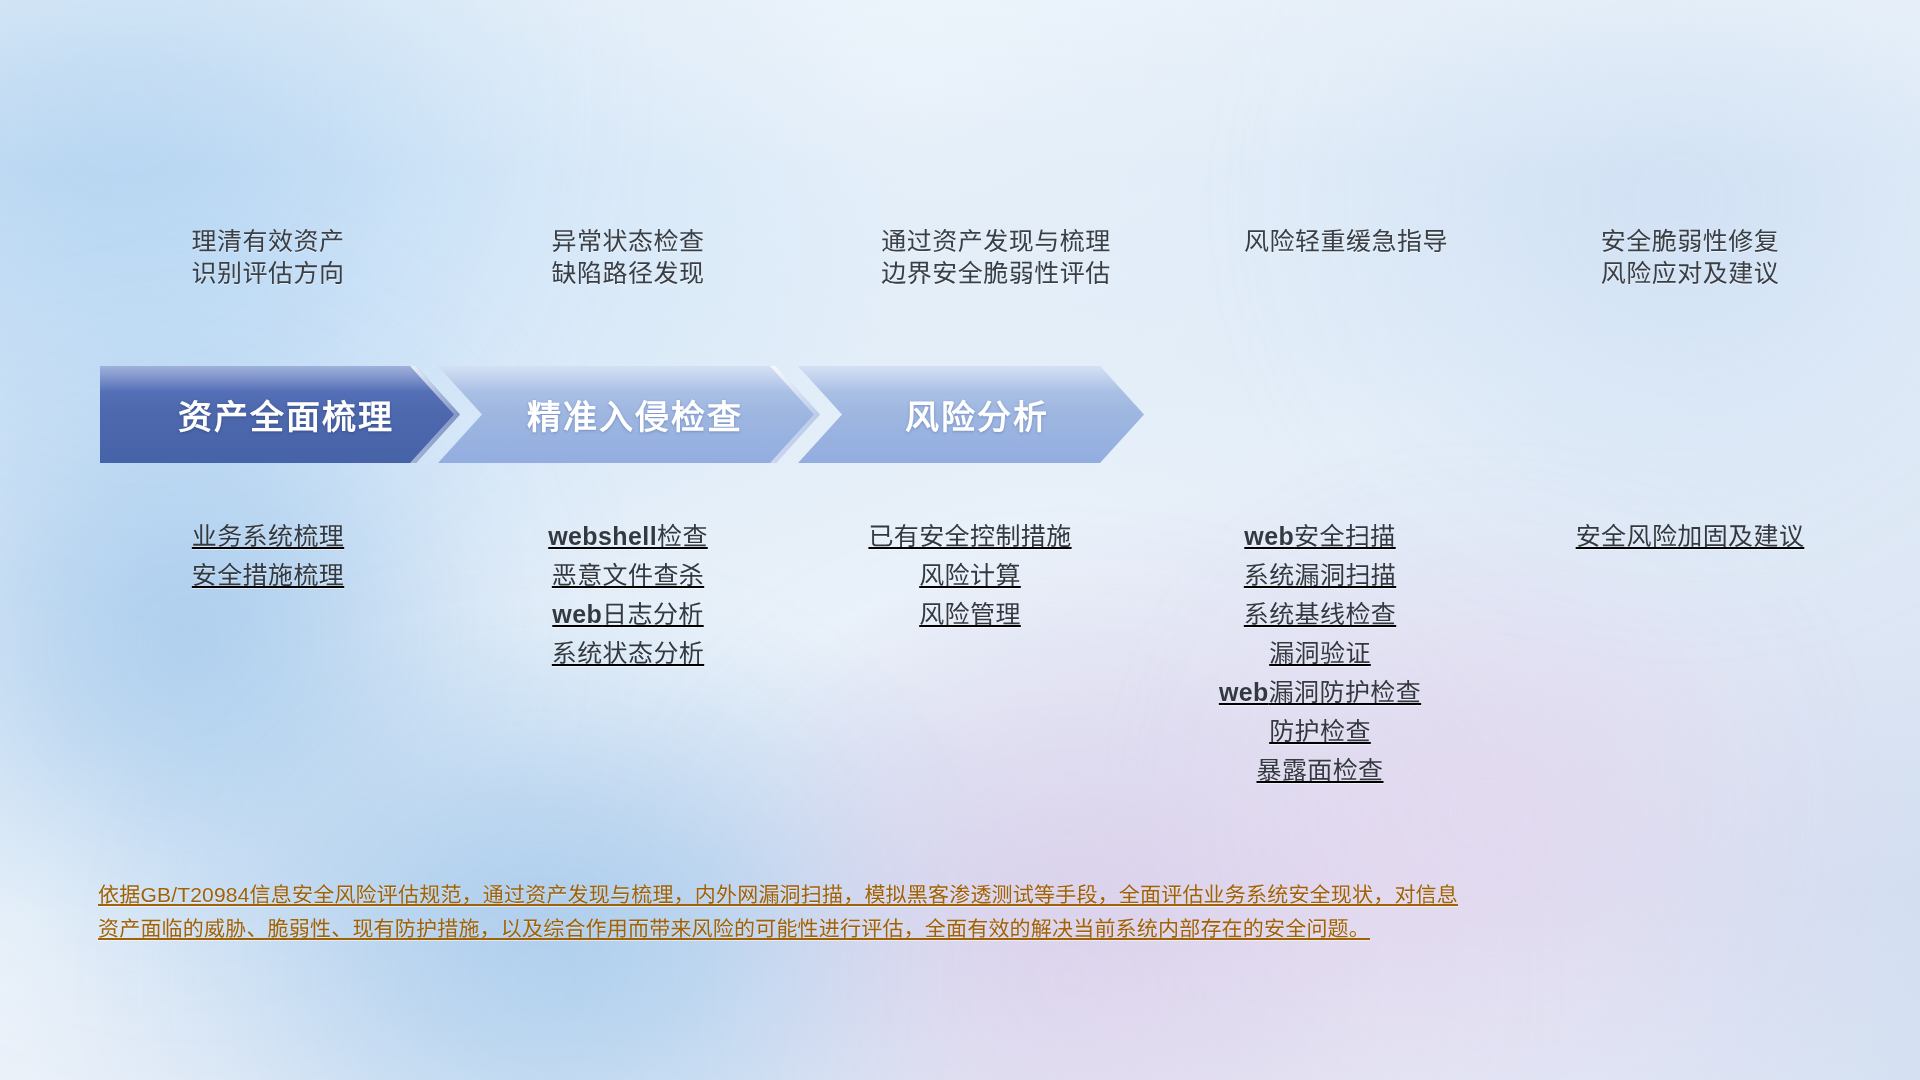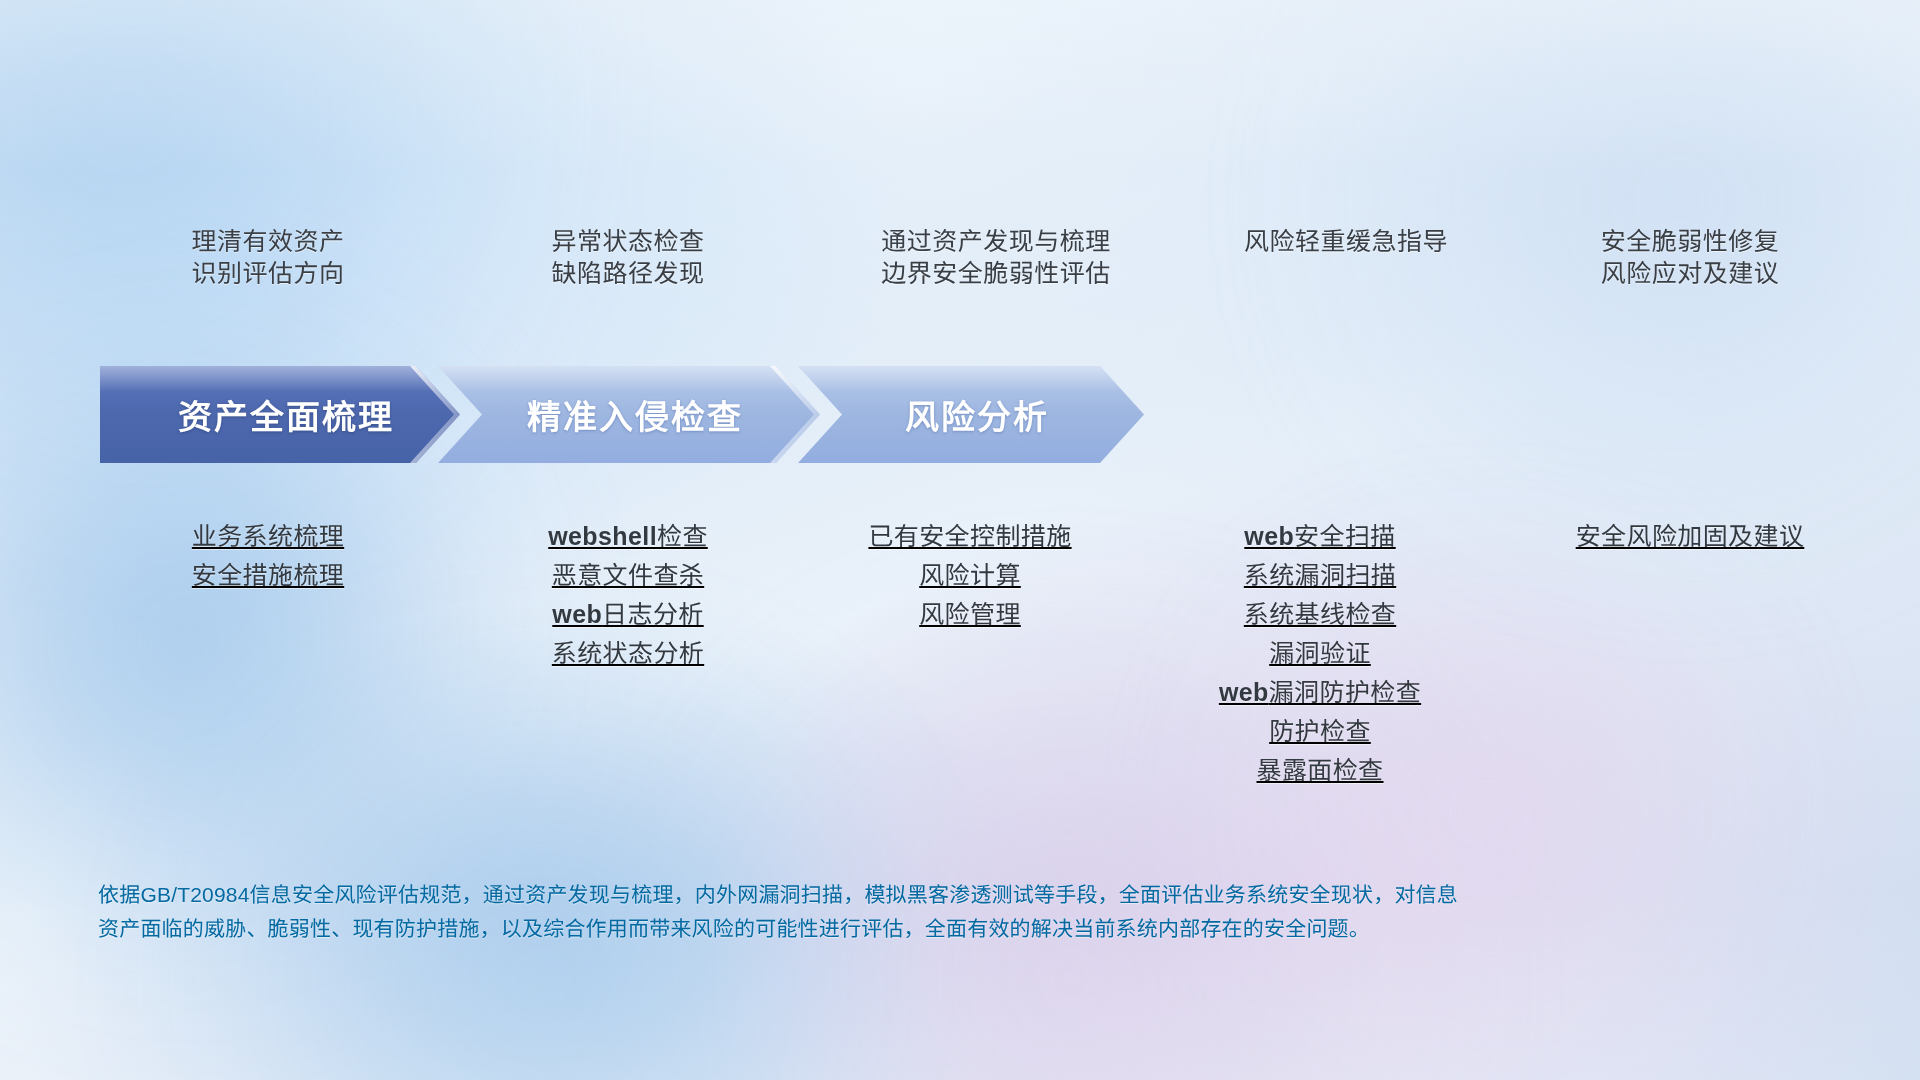--- a/index.html
+++ b/index.html
@@ -107,22 +107,23 @@
   .bot-cell{ display:flex; flex-direction:column; align-items:center; gap:11px; }
   .item{
     font-size:25px; color:#333940; letter-spacing:.4px; white-space:nowrap;
     line-height:1.12; text-shadow:0 1px 1px rgba(255,255,255,.55);
   }
   .item b{ font-weight:700; }
 
   
   .footer{
     position:absolute; left:98px; top:878px; width:1520px;
-    font-size:21px; line-height:1.62; color:#0369a1; letter-spacing:.2px;
+    font-size:21px; line-height:1.62; color:#a16207; letter-spacing:.2px;
     text-shadow:0 1px 1px rgba(255,255,255,.5);
+    text-decoration:underline;
   }
   .footer p{ white-space:nowrap; }
 </style>
 </head>
 <body>
 
 <div class="bg-base"></div>
 <div class="bg-blob blob-a"></div>
 <div class="bg-blob blob-b"></div>
 <div class="bg-blob blob-c"></div>

